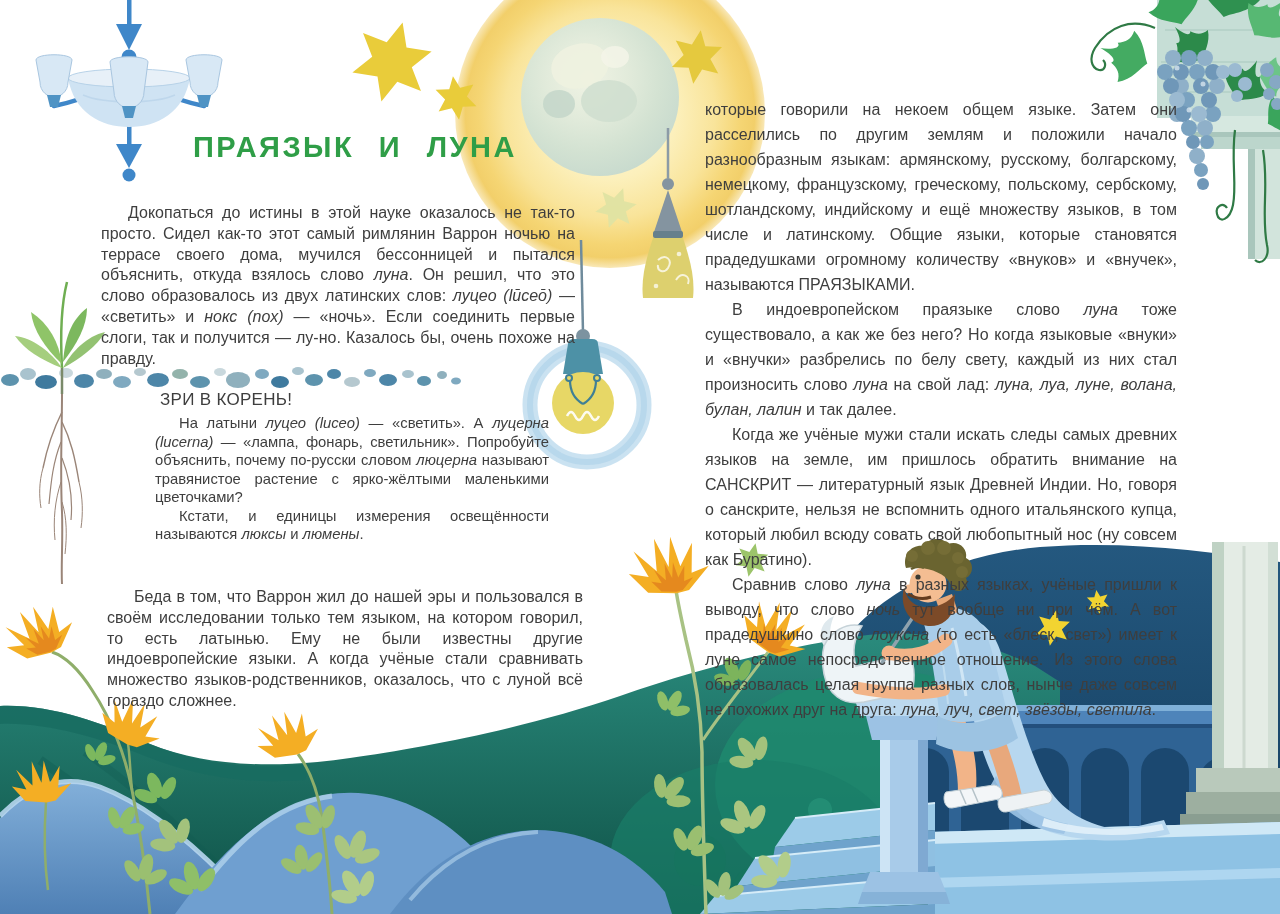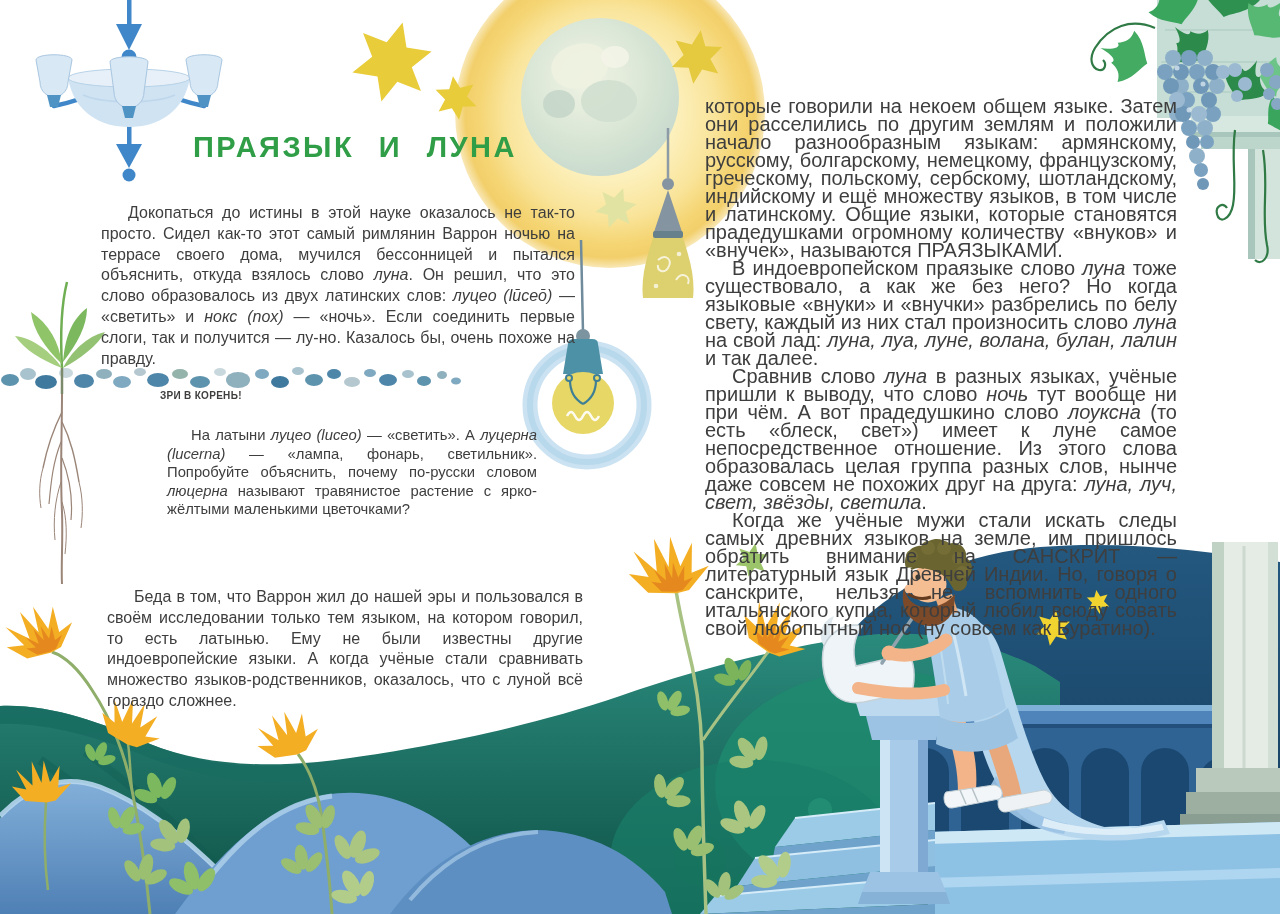--- a/index.html
+++ b/index.html
@@ -3,26 +3,26 @@
 <meta charset="utf-8">
 <style>
   html,body{margin:0;padding:0;background:#ffffff;}
   .spread{position:relative;width:1280px;height:914px;background:#ffffff;overflow:hidden;
           font-family:"Liberation Sans",sans-serif;color:#3e3e3e;}
   .abs{position:absolute;}
   .page{position:absolute;top:0;height:914px;}
   .title{font-size:29px;font-weight:800;color:#2f9e47;letter-spacing:2.5px;word-spacing:14px;white-space:nowrap;text-align:right;}
   .p-main{font-size:16px;line-height:20.8px;text-align:justify;}
   .p-main p{margin:4px;text-indent:27px;}
-  .right-text{font-size:20px;line-height:18px;text-align:justify;}
+  .right-text{font-size:16px;line-height:25px;text-align:justify;}
   .right-text p{margin:0;text-indent:27px;}
   .right-text p.no-indent{text-indent:0;}
-  .sidebar-title{font-size:10px;font-weight:bold;letter-spacing:.3px;text-align:center;}
+  .sidebar-title{font-size:17px;font-weight:normal;letter-spacing:.3px;text-align:center;}
   .sidebar-text{font-size:14.8px;line-height:18.5px;text-align:justify;}
-  .sidebar-text p{margin:12px;text-indent:24px;}
+  .sidebar-text p{margin:0;text-indent:24px;}
   i{font-style:italic;}
   .sun-glow{left:455px;top:-42px;width:310px;height:310px;border-radius:50%;
     background:radial-gradient(circle,#fdf8e0 0%,#fcf0bc 30%,#f9e49a 48%,#f5d573 60%,#f2cf6a 66%,rgba(247,226,150,0) 75%);}
   .moon{left:521px;top:18px;width:158px;height:158px;border-radius:50%;overflow:hidden;
     background:radial-gradient(circle at 42% 38%,#f0f3e4 0%,#e2ebdb 30%,#d3e2d2 55%,#c6d9cd 80%,#bdd2c8 100%);}
   .moon .b1{left:30px;top:26px;width:58px;height:44px;background:#eef1df;border-radius:48%;opacity:.95;transform:rotate(-15deg);}
   .moon .b2{left:60px;top:62px;width:56px;height:42px;background:#cfdecf;border-radius:50%;opacity:.85;}
   .moon .b3{left:22px;top:72px;width:32px;height:28px;background:#c2d5c8;border-radius:50%;opacity:.8;}
   .moon .b4{left:80px;top:28px;width:28px;height:22px;background:#f3f5e8;border-radius:50%;opacity:.85;}
   svg{display:block;}
@@ -419,29 +419,30 @@
     <div class="abs title" style="left:193px;top:131px">ПРАЯЗЫК И ЛУНА</div>
 
     <div class="abs p-main" style="left:97px;top:199px;width:482px">
       <p>Докопаться до истины в этой науке оказалось не так-то просто. Сидел как-то этот самый римлянин Варрон ночью на террасе своего дома, мучился бессонницей и пытался объяснить, откуда взялось слово <i>луна</i>. Он решил, что это слово образовалось из двух латинских слов: <i>луцео (lūceō)</i> — «светить» и <i>нокс (nox)</i> — «ночь». Если соединить первые слоги, так и получится — лу-но. Казалось бы, очень похоже на правду.</p>
     </div>
 
     <div class="abs sidebar-title" style="left:160px;top:390px">ЗРИ В КОРЕНЬ!</div>
 
     <div class="abs sidebar-text" style="left:155px;top:414px;width:394px">
       <p>На латыни <i>луцео (luceo)</i> — «светить». А <i>луцерна (lucerna)</i> — «лампа, фонарь, светильник». Попробуйте объяснить, почему по-русски словом <i>люцерна</i> называют травянистое растение с ярко-жёлтыми маленькими цветочками?</p>
+      <p>Кстати, и единицы измерения освещённости называются <i>люксы</i> и <i>люмены</i>.</p>
     </div>
 
     <div class="abs p-main" style="left:103px;top:583px;width:484px">
       <p>Беда в том, что Варрон жил до нашей эры и пользовался в своём исследовании только тем языком, на котором говорил, то есть латынью. Ему не были известны другие индоевропейские языки. А когда учёные стали сравнивать множество языков-родственников, оказалось, что с луной всё гораздо сложнее.</p>
     </div>
   </div>
 
   <div class="page" style="left:640px;width:640px">
     <div class="abs right-text" style="left:65px;top:97px;width:472px">
       <p class="no-indent">которые говорили на некоем общем языке. Затем они расселились по другим землям и положили начало разнообразным языкам: армянскому, русскому, болгарскому, немецкому, французскому, греческому, польскому, сербскому, шотландскому, индийскому и ещё множеству языков, в том числе и латинскому. Общие языки, которые становятся прадедушками огромному количеству «внуков» и «внучек», называются ПРАЯЗЫКАМИ.</p>
       <p>В индоевропейском праязыке слово <i>луна</i> тоже существовало, а как же без него? Но когда языковые «внуки» и «внучки» разбрелись по белу свету, каждый из них стал произносить слово <i>луна</i> на свой лад: <i>луна, луа, луне, волана, булан, лалин</i> и так далее.</p>
+      <p>Когда же учёные мужи стали искать следы самых древних языков на земле, им пришлось обратить внимание на САНСКРИТ — литературный язык Древней Индии. Но, говоря о санскрите, нельзя не вспомнить одного итальянского купца, который любил всюду совать свой любопытный нос (ну совсем как Буратино).</p>
       <p>Сравнив слово <i>луна</i> в разных языках, учёные пришли к выводу, что слово <i>ночь</i> тут вообще ни при чём. А вот прадедушкино слово <i>лоуксна</i> (то есть «блеск, свет») имеет к луне самое непосредственное отношение. Из этого слова образовалась целая группа разных слов, нынче даже совсем не похожих друг на друга: <i>луна, луч, свет, звёзды, светила</i>.</p>
-      <p>Когда же учёные мужи стали искать следы самых древних языков на земле, им пришлось обратить внимание на САНСКРИТ — литературный язык Древней Индии. Но, говоря о санскрите, нельзя не вспомнить одного итальянского купца, который любил всюду совать свой любопытный нос (ну совсем как Буратино).</p>
     </div>
   </div>
 
 </div>
 
 </body></html>

